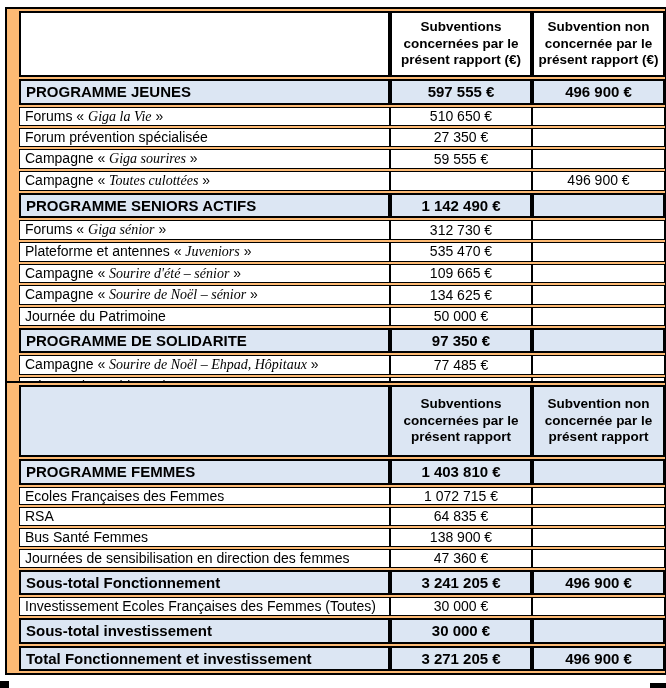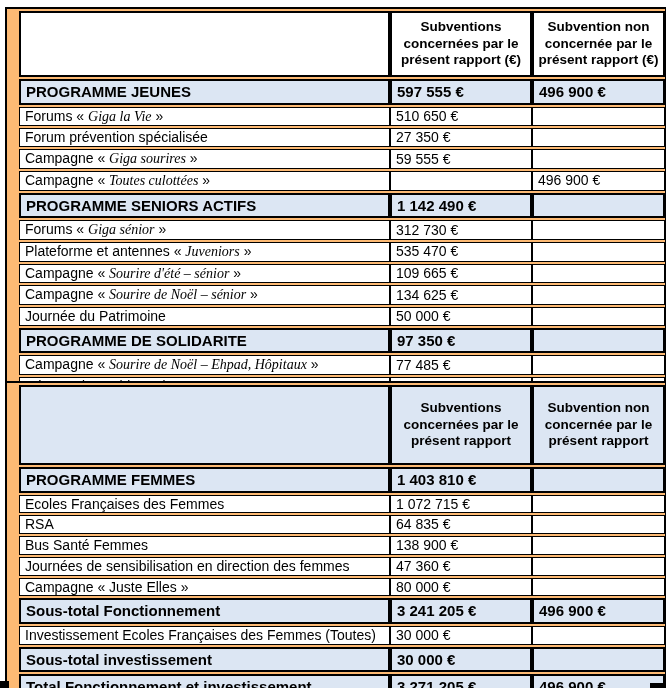--- a/index.html
+++ b/index.html
@@ -38,30 +38,30 @@
   }
   thead td {
     border-width: 2px;
     font-weight: bold;
     text-align: center;
     font-size: 13.5px;
     line-height: 1.25;
     height: 66px;
     padding: 2px 4px;
   }
-  #table2 thead td { height: 80px; }
+  #table2 thead td { height: 72px; }
   tr.section td {
     border-width: 2px;
     background: #dce6f3;
     font-weight: bold;
     font-size: 15px;
     padding: 3px 5px;
   }
   #table2 thead td { background: #dce6f3; }
-  td.val { text-align: left; }
+  td.val { text-align: center; }
   span.it { font-style: italic; font-family: Liberation Serif, serif; }
   .mark { position: absolute; background: #000; }
   .mark-left  { left: 0;  top: 681px; width: 9px;  height: 7px; }
   .mark-right { right: 0; top: 683px; width: 16px; height: 5px; }
 </style>
 </head>
 <body>
 
 <table id="table1" class="subv">
   <colgroup>
@@ -182,25 +182,20 @@
       <tr class="normal">
         <td class="lbl"><span>Bus Santé Femmes</span></td>
         <td class="val">138 900 €</td>
         <td class="val"></td>
       </tr>
       <tr class="normal">
         <td class="lbl"><span>Journées de sensibilisation en direction des femmes</span></td>
         <td class="val">47 360 €</td>
         <td class="val"></td>
       </tr>
-      <tr class="normal">
-        <td class="lbl"><span>Campagne « Juste Elles »</span></td>
-        <td class="val">80 000 €</td>
-        <td class="val"></td>
-      </tr>
       <tr class="section">
         <td class="lbl"><span>Sous-total Fonctionnement</span></td>
         <td class="val">3 241 205 €</td>
         <td class="val">496 900 €</td>
       </tr>
       <tr class="normal">
         <td class="lbl"><span>Investissement Ecoles Françaises des Femmes (Toutes)</span></td>
         <td class="val">30 000 €</td>
         <td class="val"></td>
       </tr>

